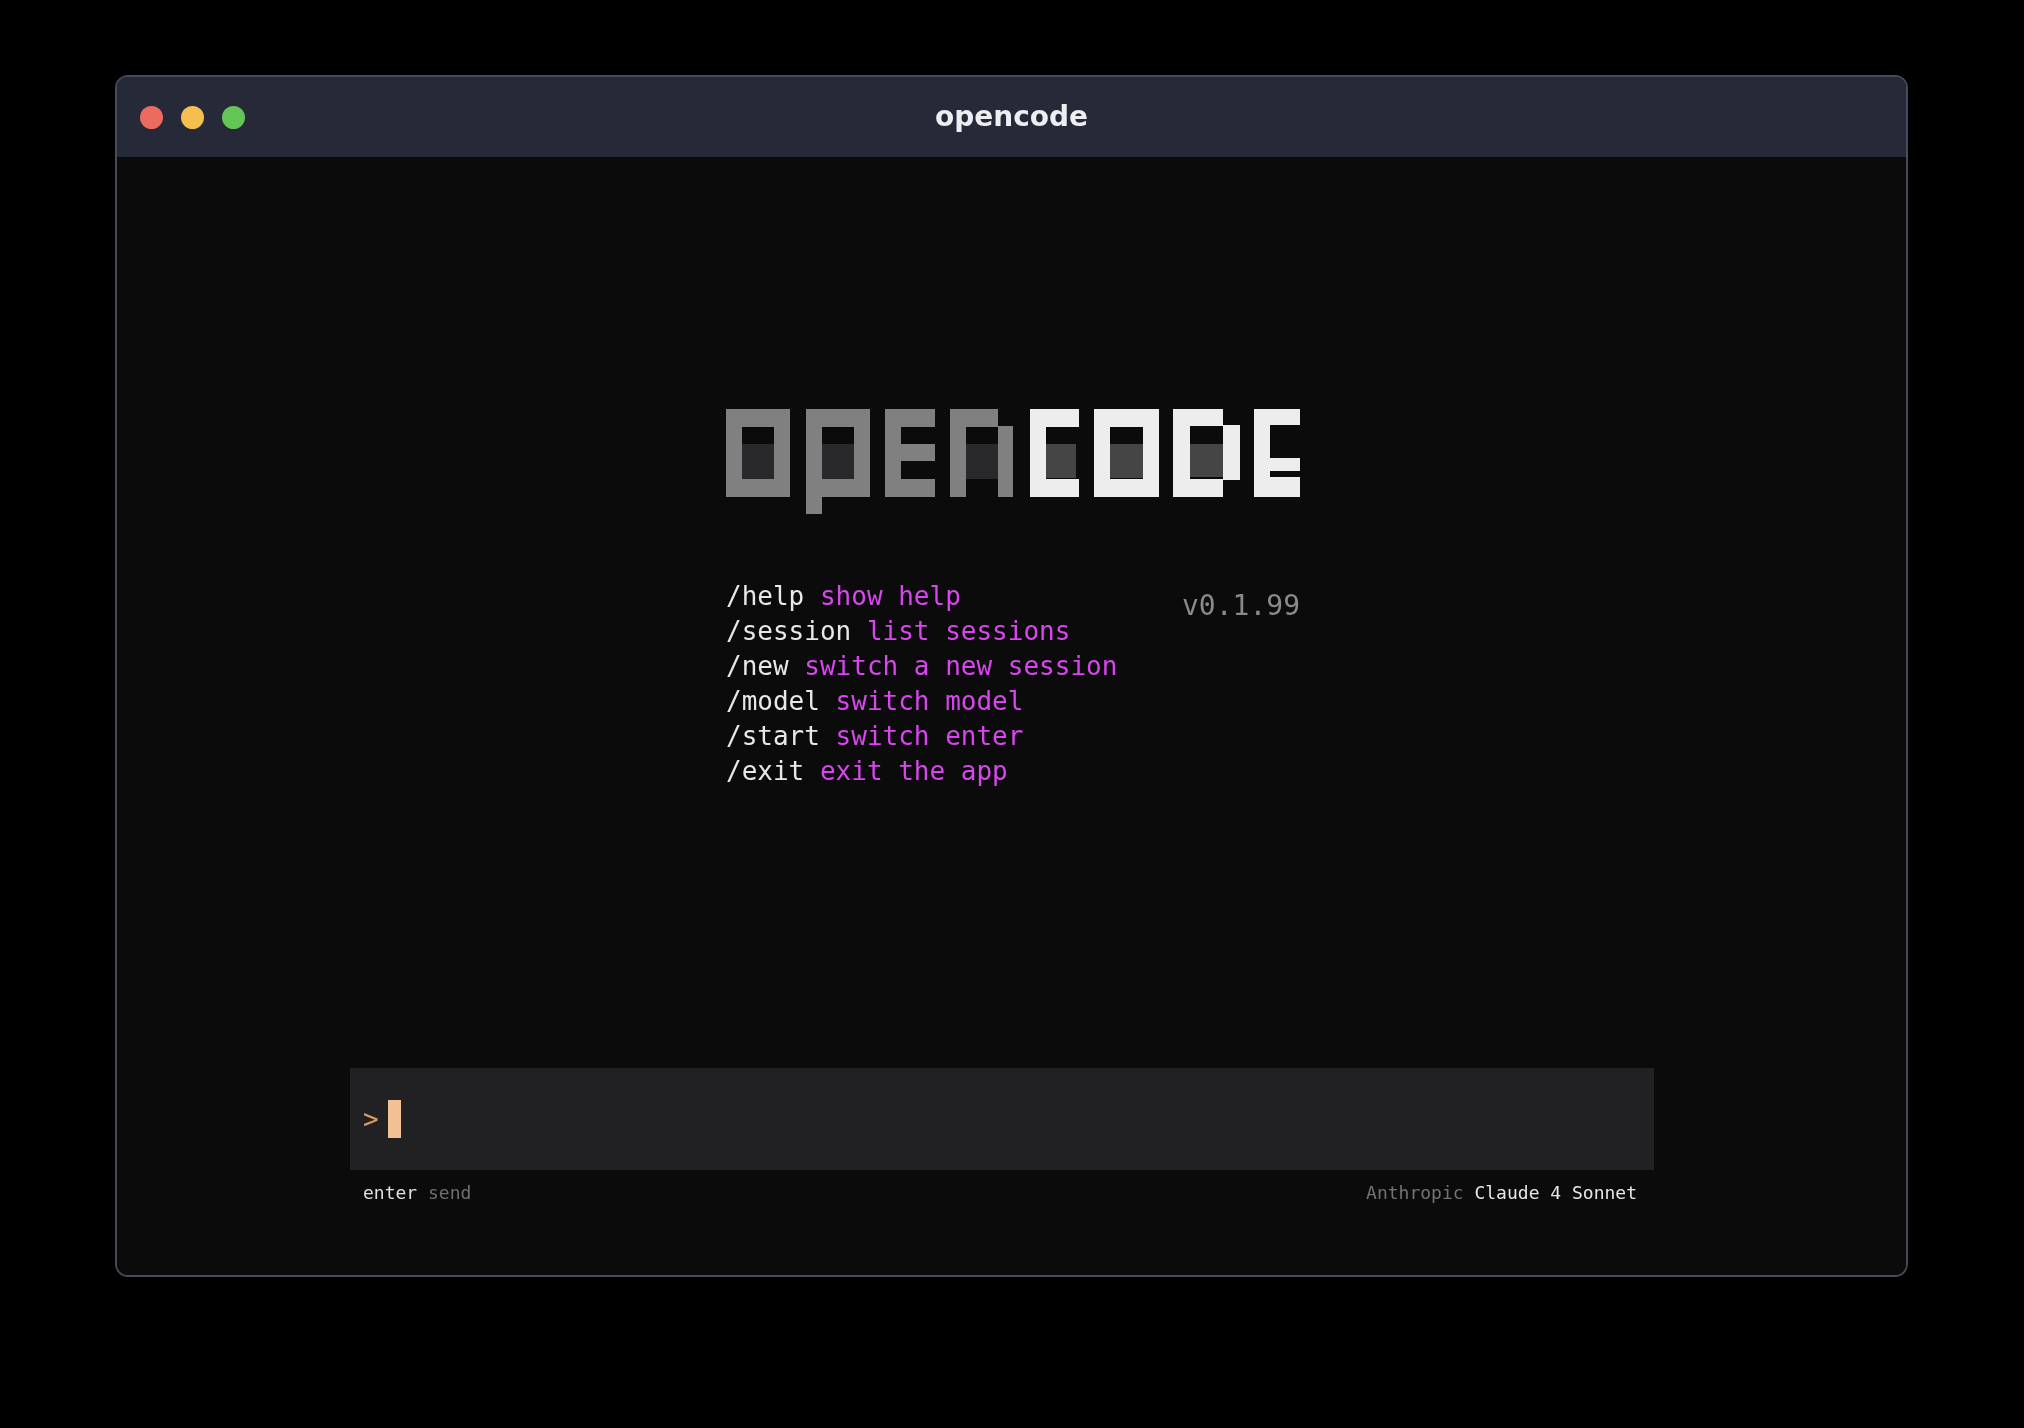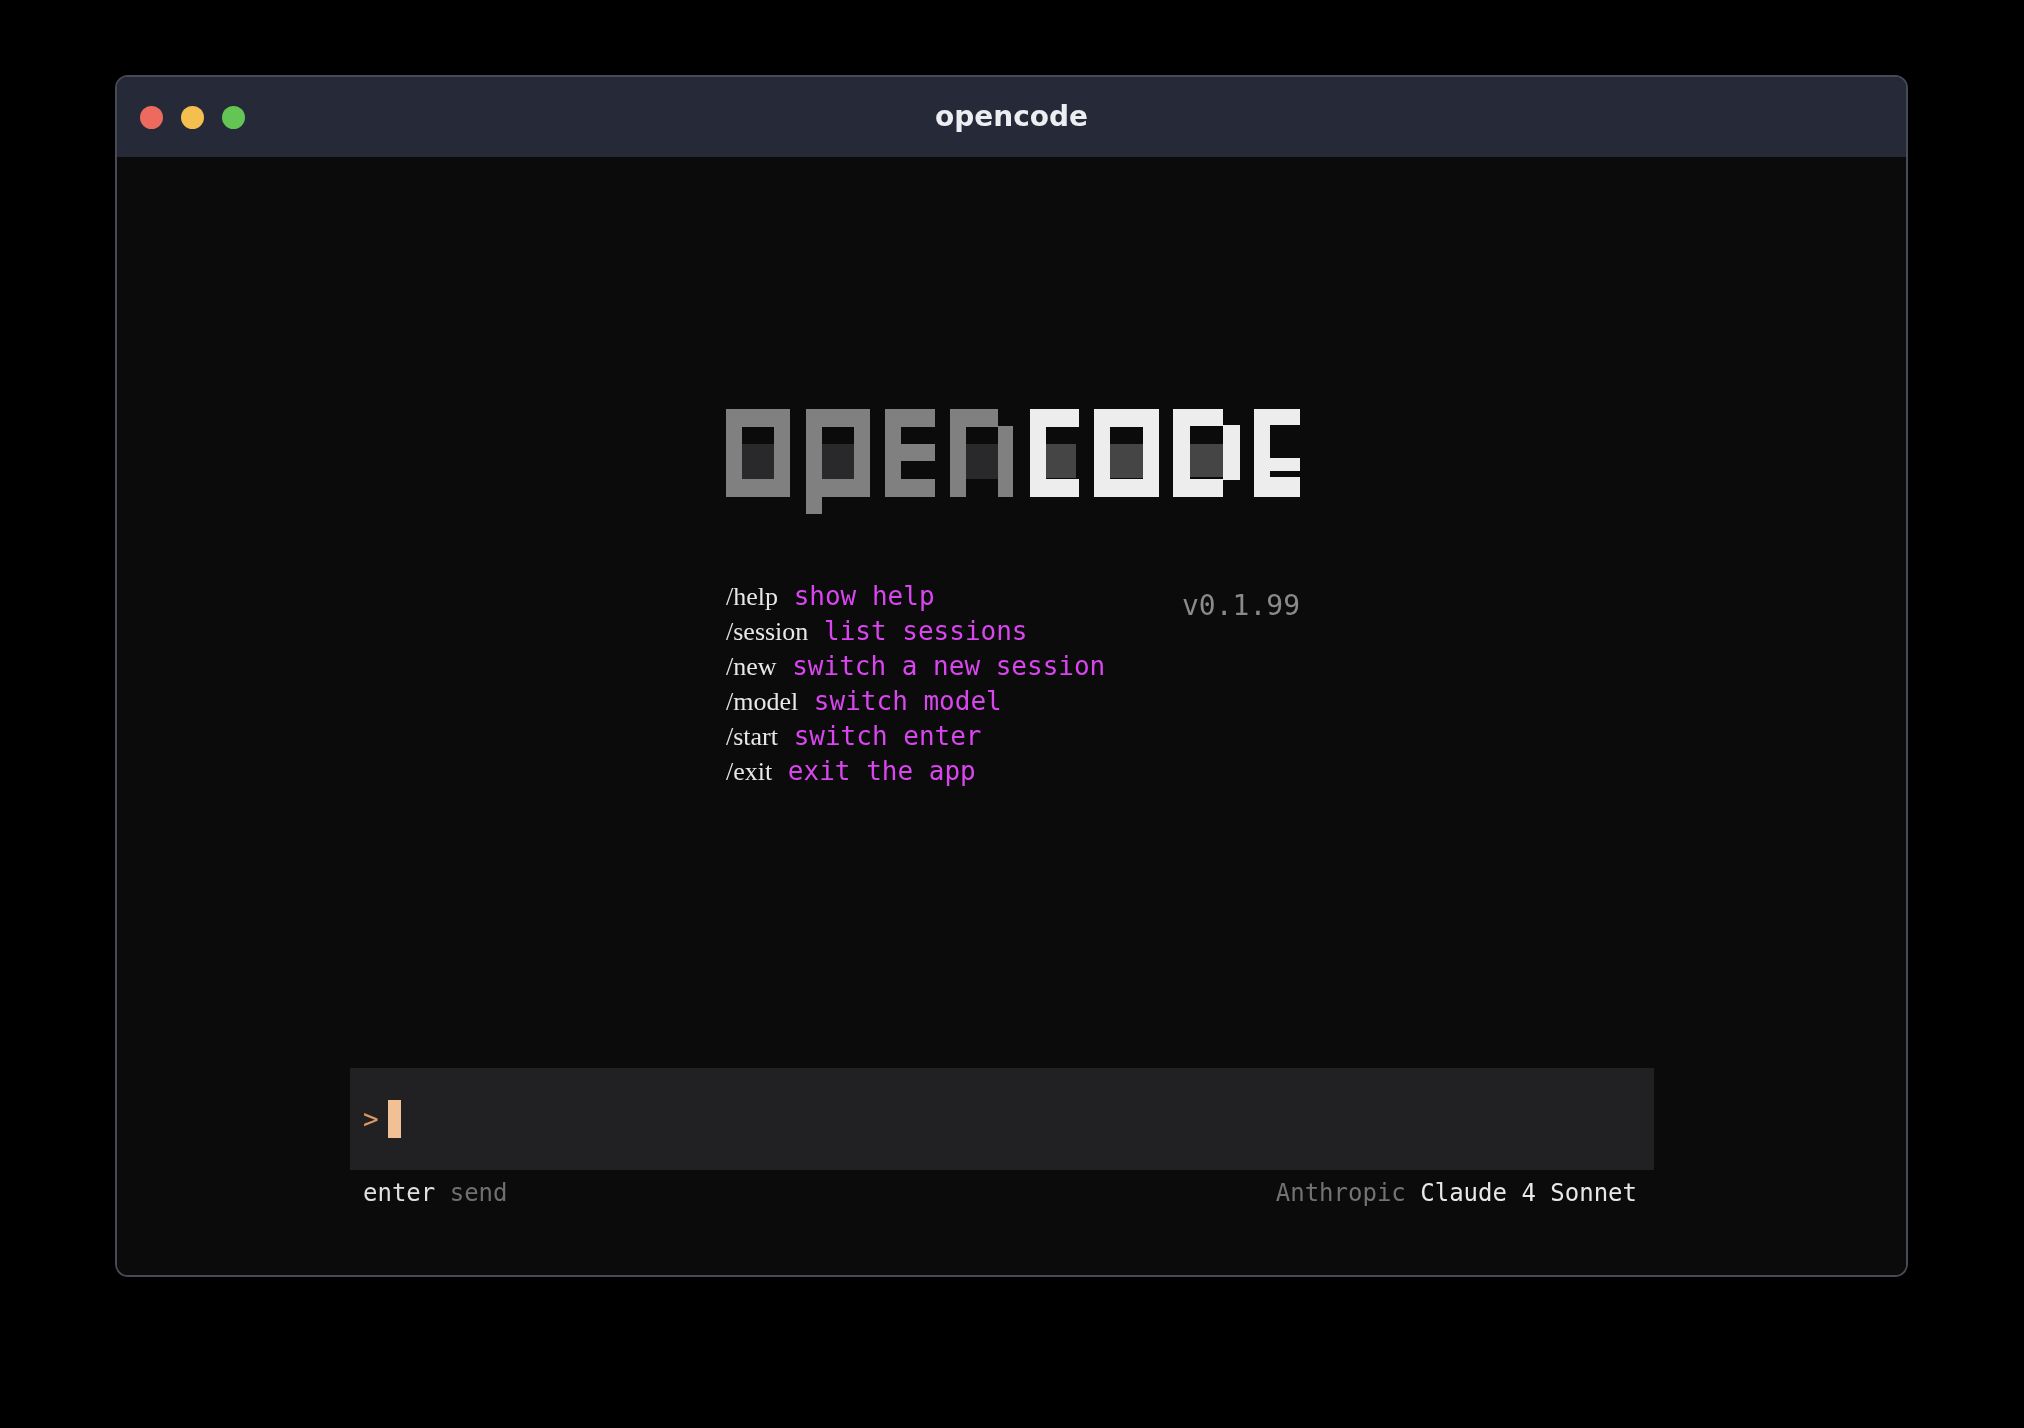--- a/index.html
+++ b/index.html
@@ -29,38 +29,38 @@
 
   .logo-wrap { position:absolute; left:609px; top:252px; width:574px; }
   .logo-wrap svg { display:block; }
   .version {
     position:absolute; left:0; top:181px; width:574px;
     text-align:right; font-size:28px; color:#8a8a8a; line-height:32px;
   }
 
   .commands { position:absolute; left:609px; top:422px; font-size:26px; }
   .cmd-row { height:35px; line-height:35px; white-space:pre; }
-  .cmd-row .cmd  { color:#e8e8e8;font-family:Liberation Serif, serif; }
+  .cmd-row .cmd  { color:#e8e8e8; }
   .cmd-row .desc { color:#d946ef; }
 
   .input-box {
     position:absolute; left:233px; top:911px; width:1304px; height:102px;
     background:#212123; display:flex; align-items:center; padding-left:13px;
     cursor:text;
   }
   .prompt { color:#dd9a63; font-size:26px; line-height:102px; }
   .cursor {
     display:inline-block; width:13px; height:38px; margin-left:9px;
     background:#f1c195;
   }
 
   .status-row {
     position:absolute; left:246px; top:1020px; width:1274px; height:32px;
     display:flex; justify-content:space-between; align-items:center;
-    font-size:24px; line-height:32px; white-space:pre;
+    font-size:18px; line-height:32px; white-space:pre;
   }
   .status-left .key      { color:#e0e0e0; }
   .status-left .action   { color:#6f6f6f; }
   .status-right .provider{ color:#737373; }
   .status-right .model   { color:#e8e8e8; }
 </style>
 </head>
 <body>
 
 <div class="window">

